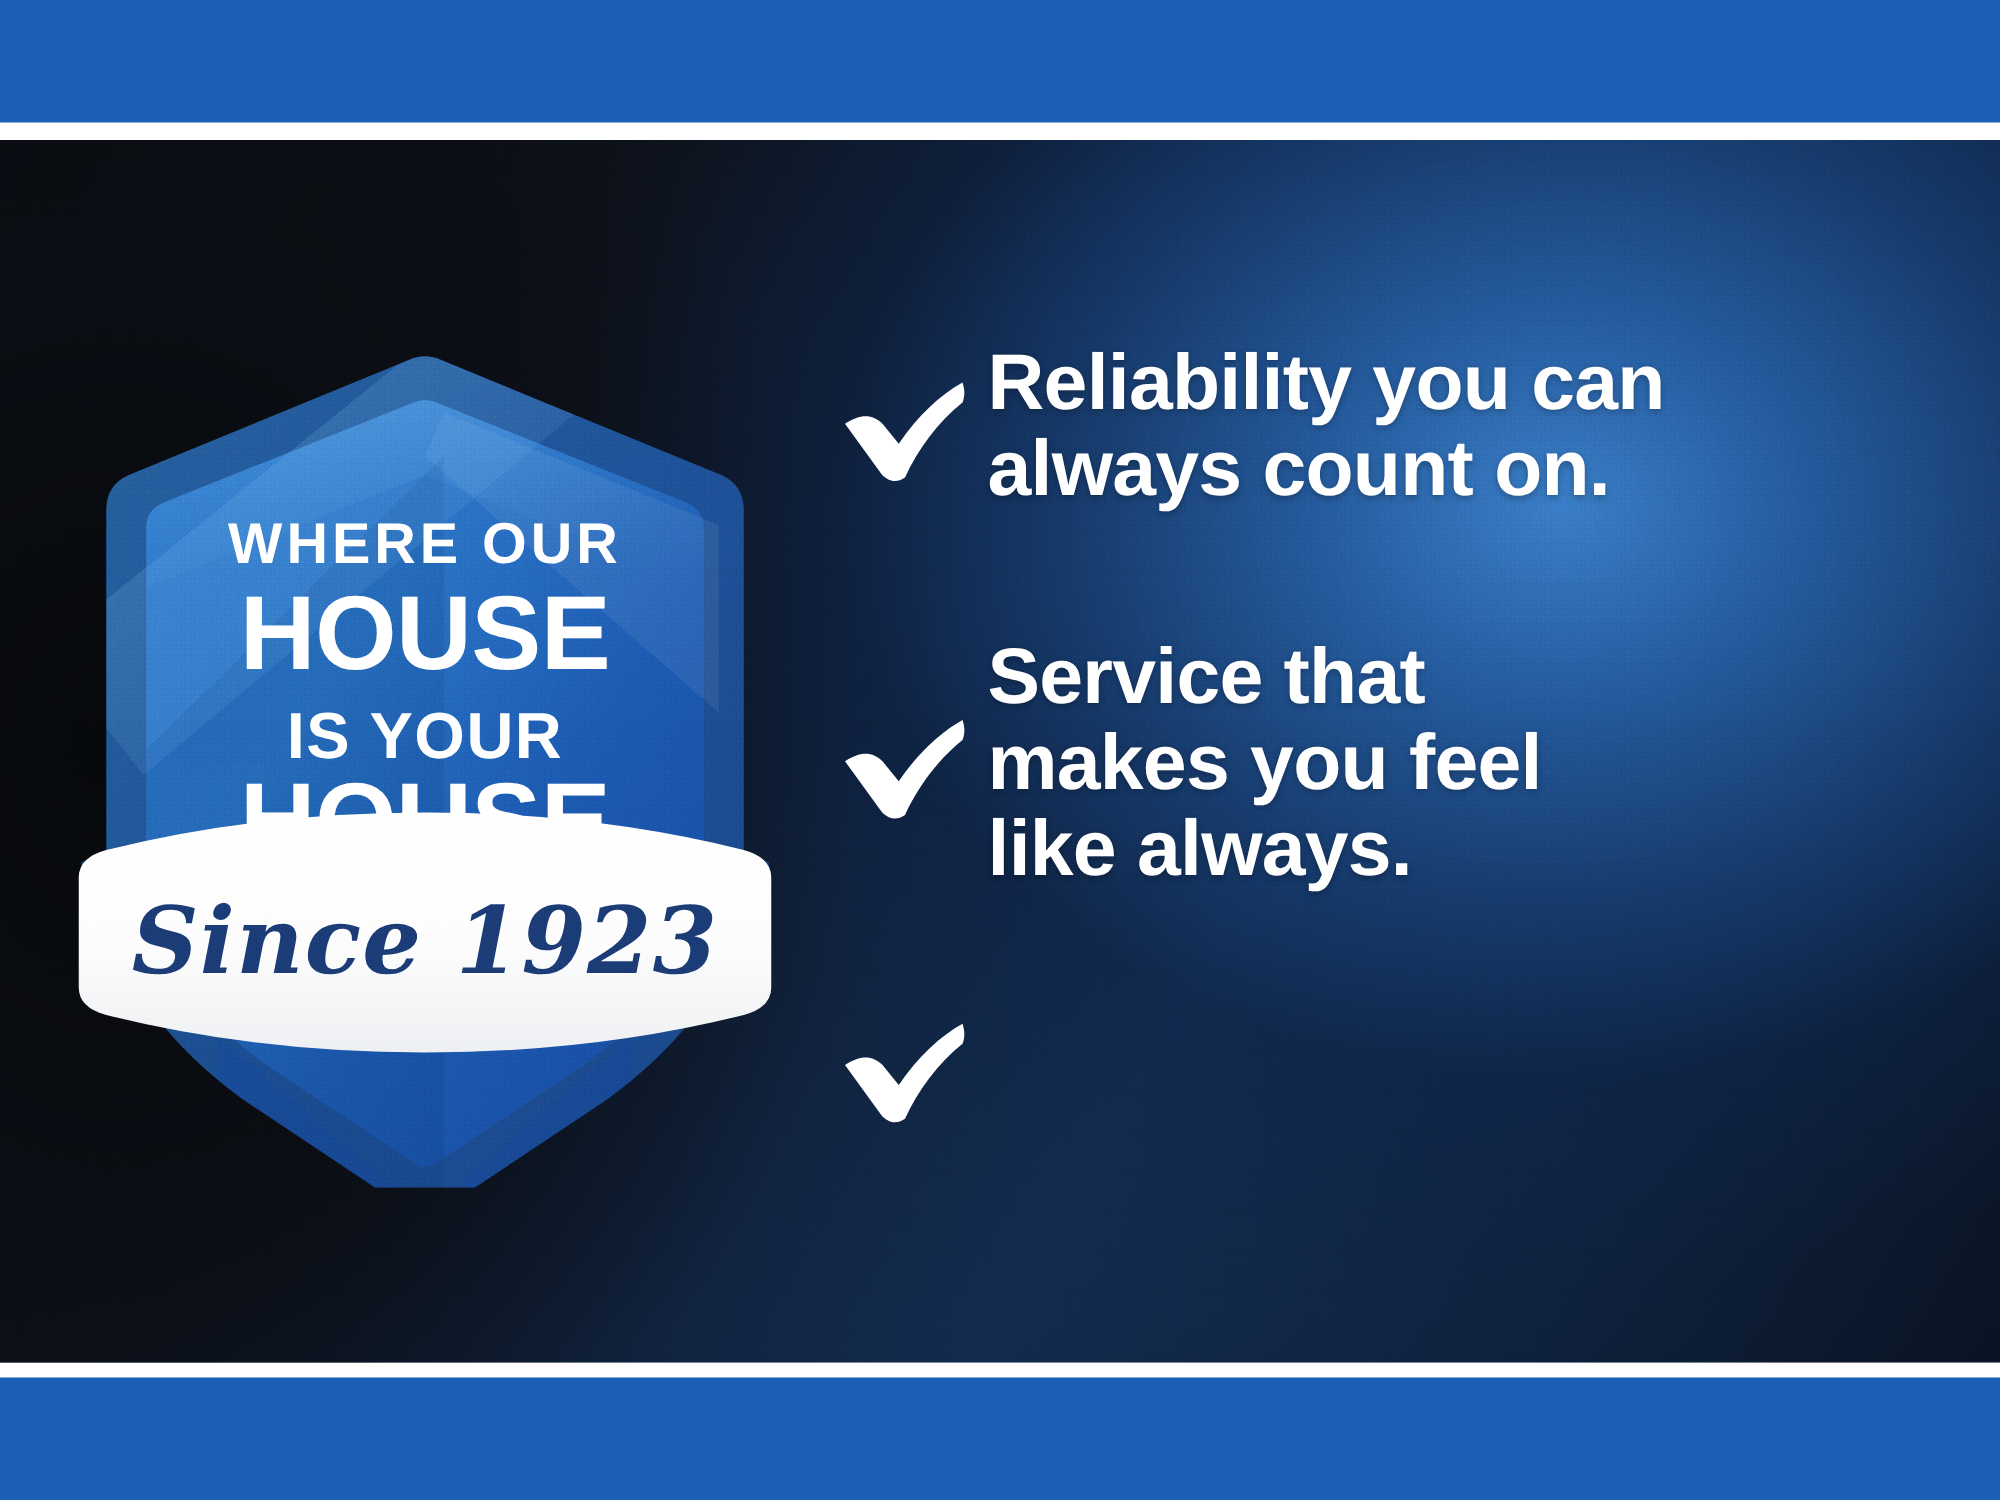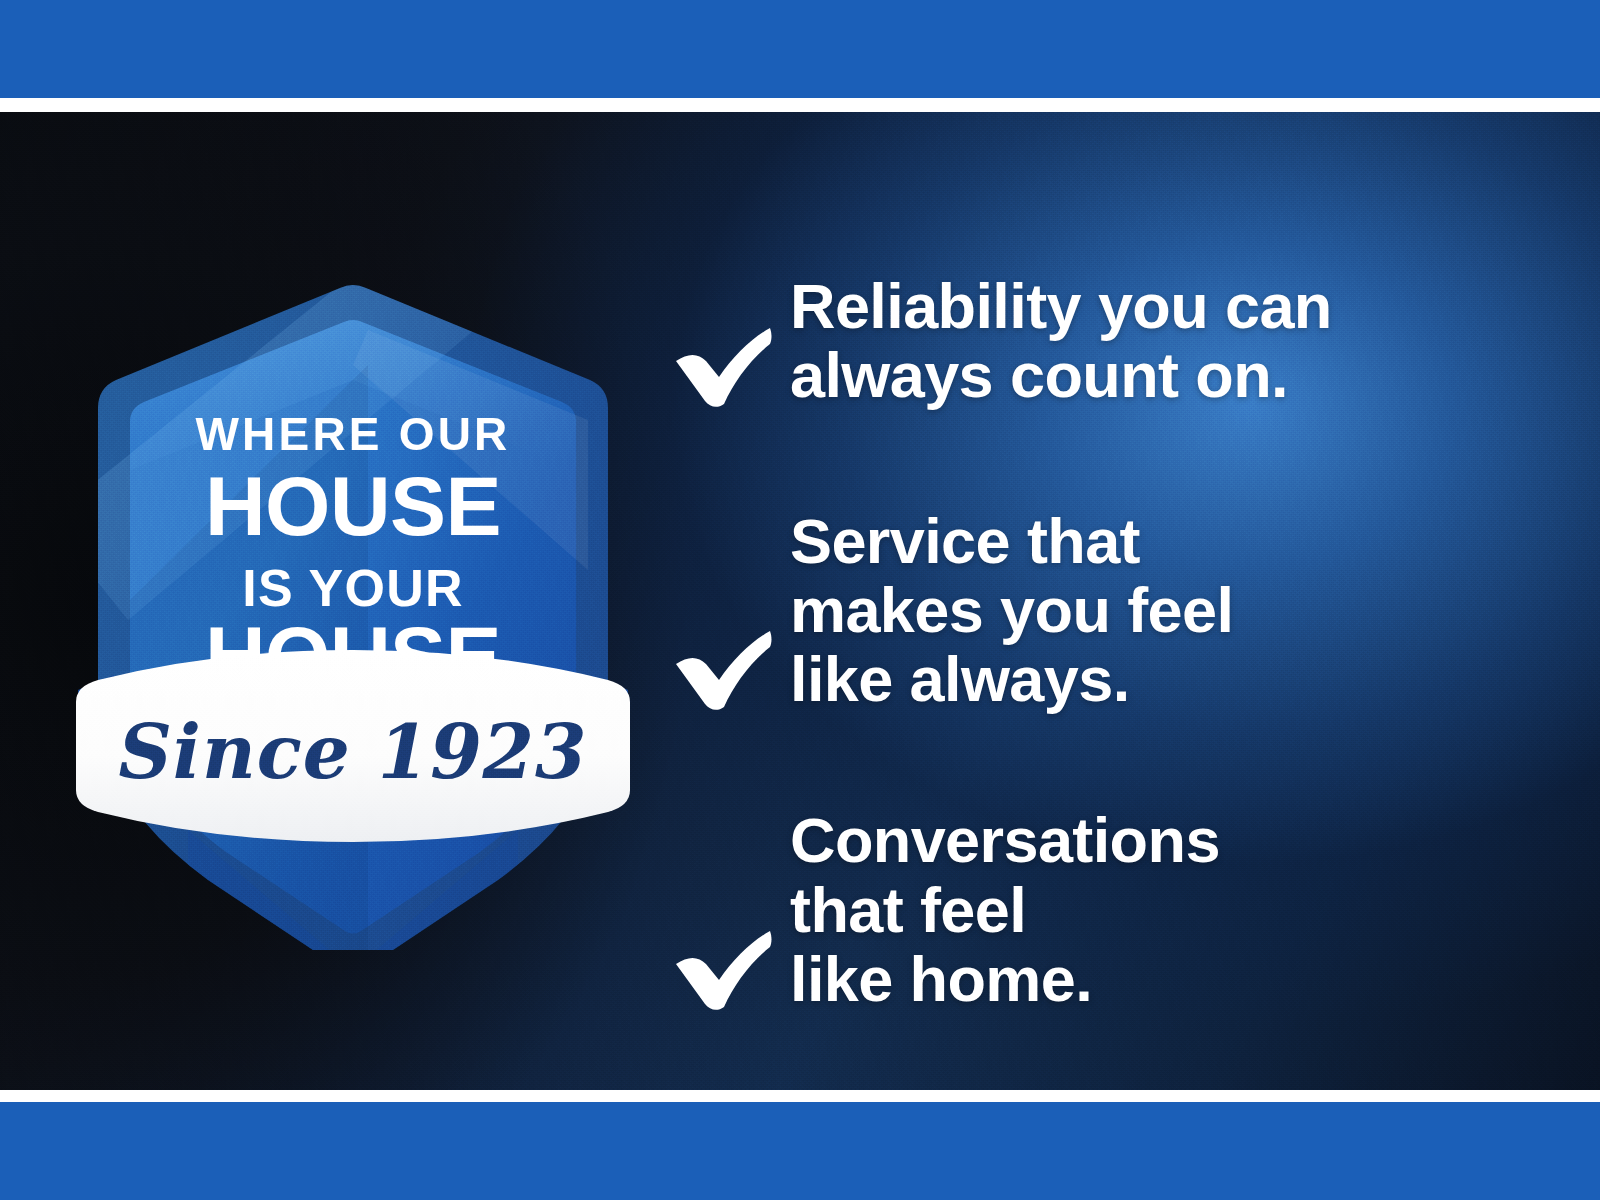--- a/index.html
+++ b/index.html
@@ -58,21 +58,21 @@
       repeating-linear-gradient(0deg,   rgba(255,255,255,.055) 0 1px, rgba(0,0,0,.055) 1px 2px),
       repeating-linear-gradient(90deg,  rgba(255,255,255,.045) 0 1px, rgba(0,0,0,.05) 1px 2px),
       repeating-linear-gradient(43deg,  rgba(255,255,255,.035) 0 1px, rgba(0,0,0,.035) 1px 3px),
       repeating-linear-gradient(137deg, rgba(255,255,255,.03)  0 1px, rgba(0,0,0,.03)  1px 3px);
     mix-blend-mode: overlay;
   }
 
   
   .logo {
     position: absolute;
-    left: 68px;
+    left: 55px;
     top: 158px;
     width: 570px;
     height: 680px;
   }
   .logo svg { display: block; width: 100%; height: 100%; }
 
   .shield-line {
     font-family: "Liberation Sans", sans-serif;
     font-weight: 700;
     fill: #ffffff;
@@ -93,21 +93,21 @@
 
   
   .benefits {
     position: absolute;
     left: 672px;
     top: 160px;
     width: 880px;
   }
   .benefit {
     display: flex;
-    align-items: flex-end;
+    align-items: center;
   }
   .benefit-check {
     flex: 0 0 auto;
     width: 118px;
     padding-top: 10px;
   }
   .benefit-check svg { display: block; width: 104px; height: 86px; }
   .benefit-text {
     flex: 1 1 auto;
     color: #ffffff;
@@ -231,23 +231,20 @@
 like always.</div>
       </div>
 
       <div class="benefit b3">
         <div class="benefit-check">
           <svg viewBox="0 0 104 86" xmlns="http://www.w3.org/2000/svg">
             <path d="M4,36 C16,28 26,28 34,36 L47,52 C62,30 80,13 98,3 C100,9 100,14 98,19
                      C78,35 62,57 52,79 C45,84 38,82 33,76 Z" fill="#ffffff"></path>
           </svg>
         </div>
-        <div class="benefit-text">Conversations
-that feel
-like home.</div>
       </div>
 
     </div>
   </div>
 
   <div class="bar bar-bottom"></div>
 
 </div>
 
 </body></html>

